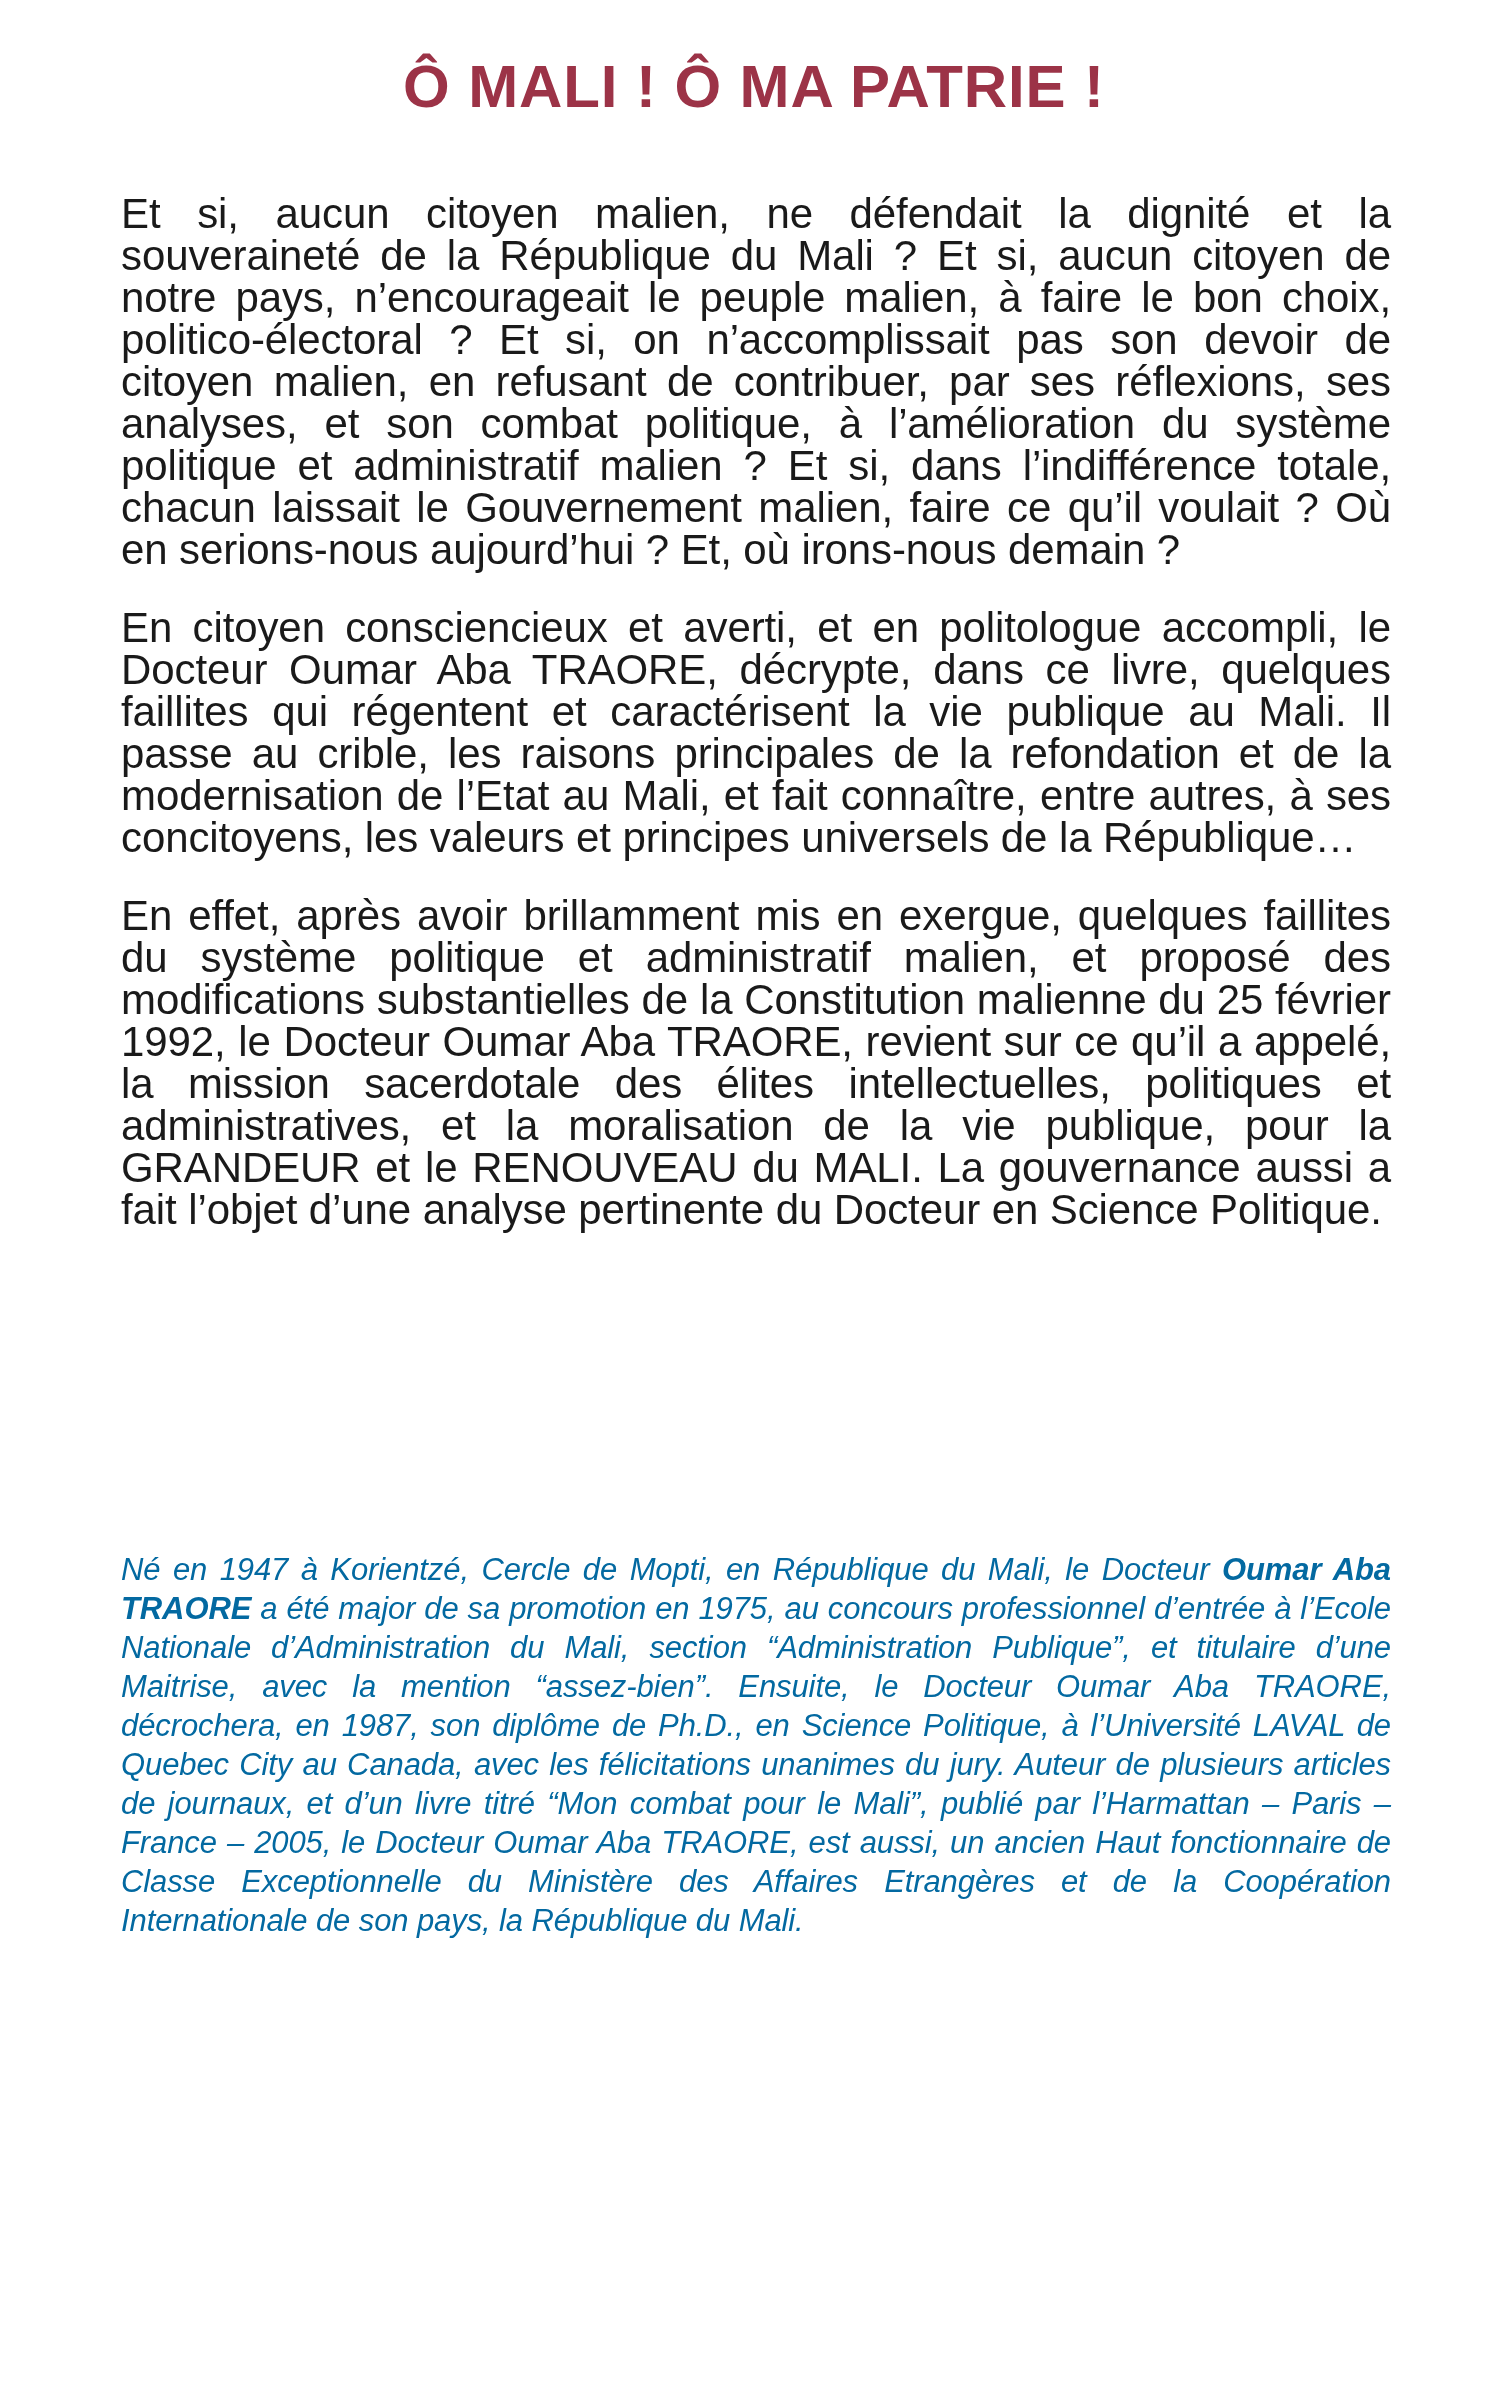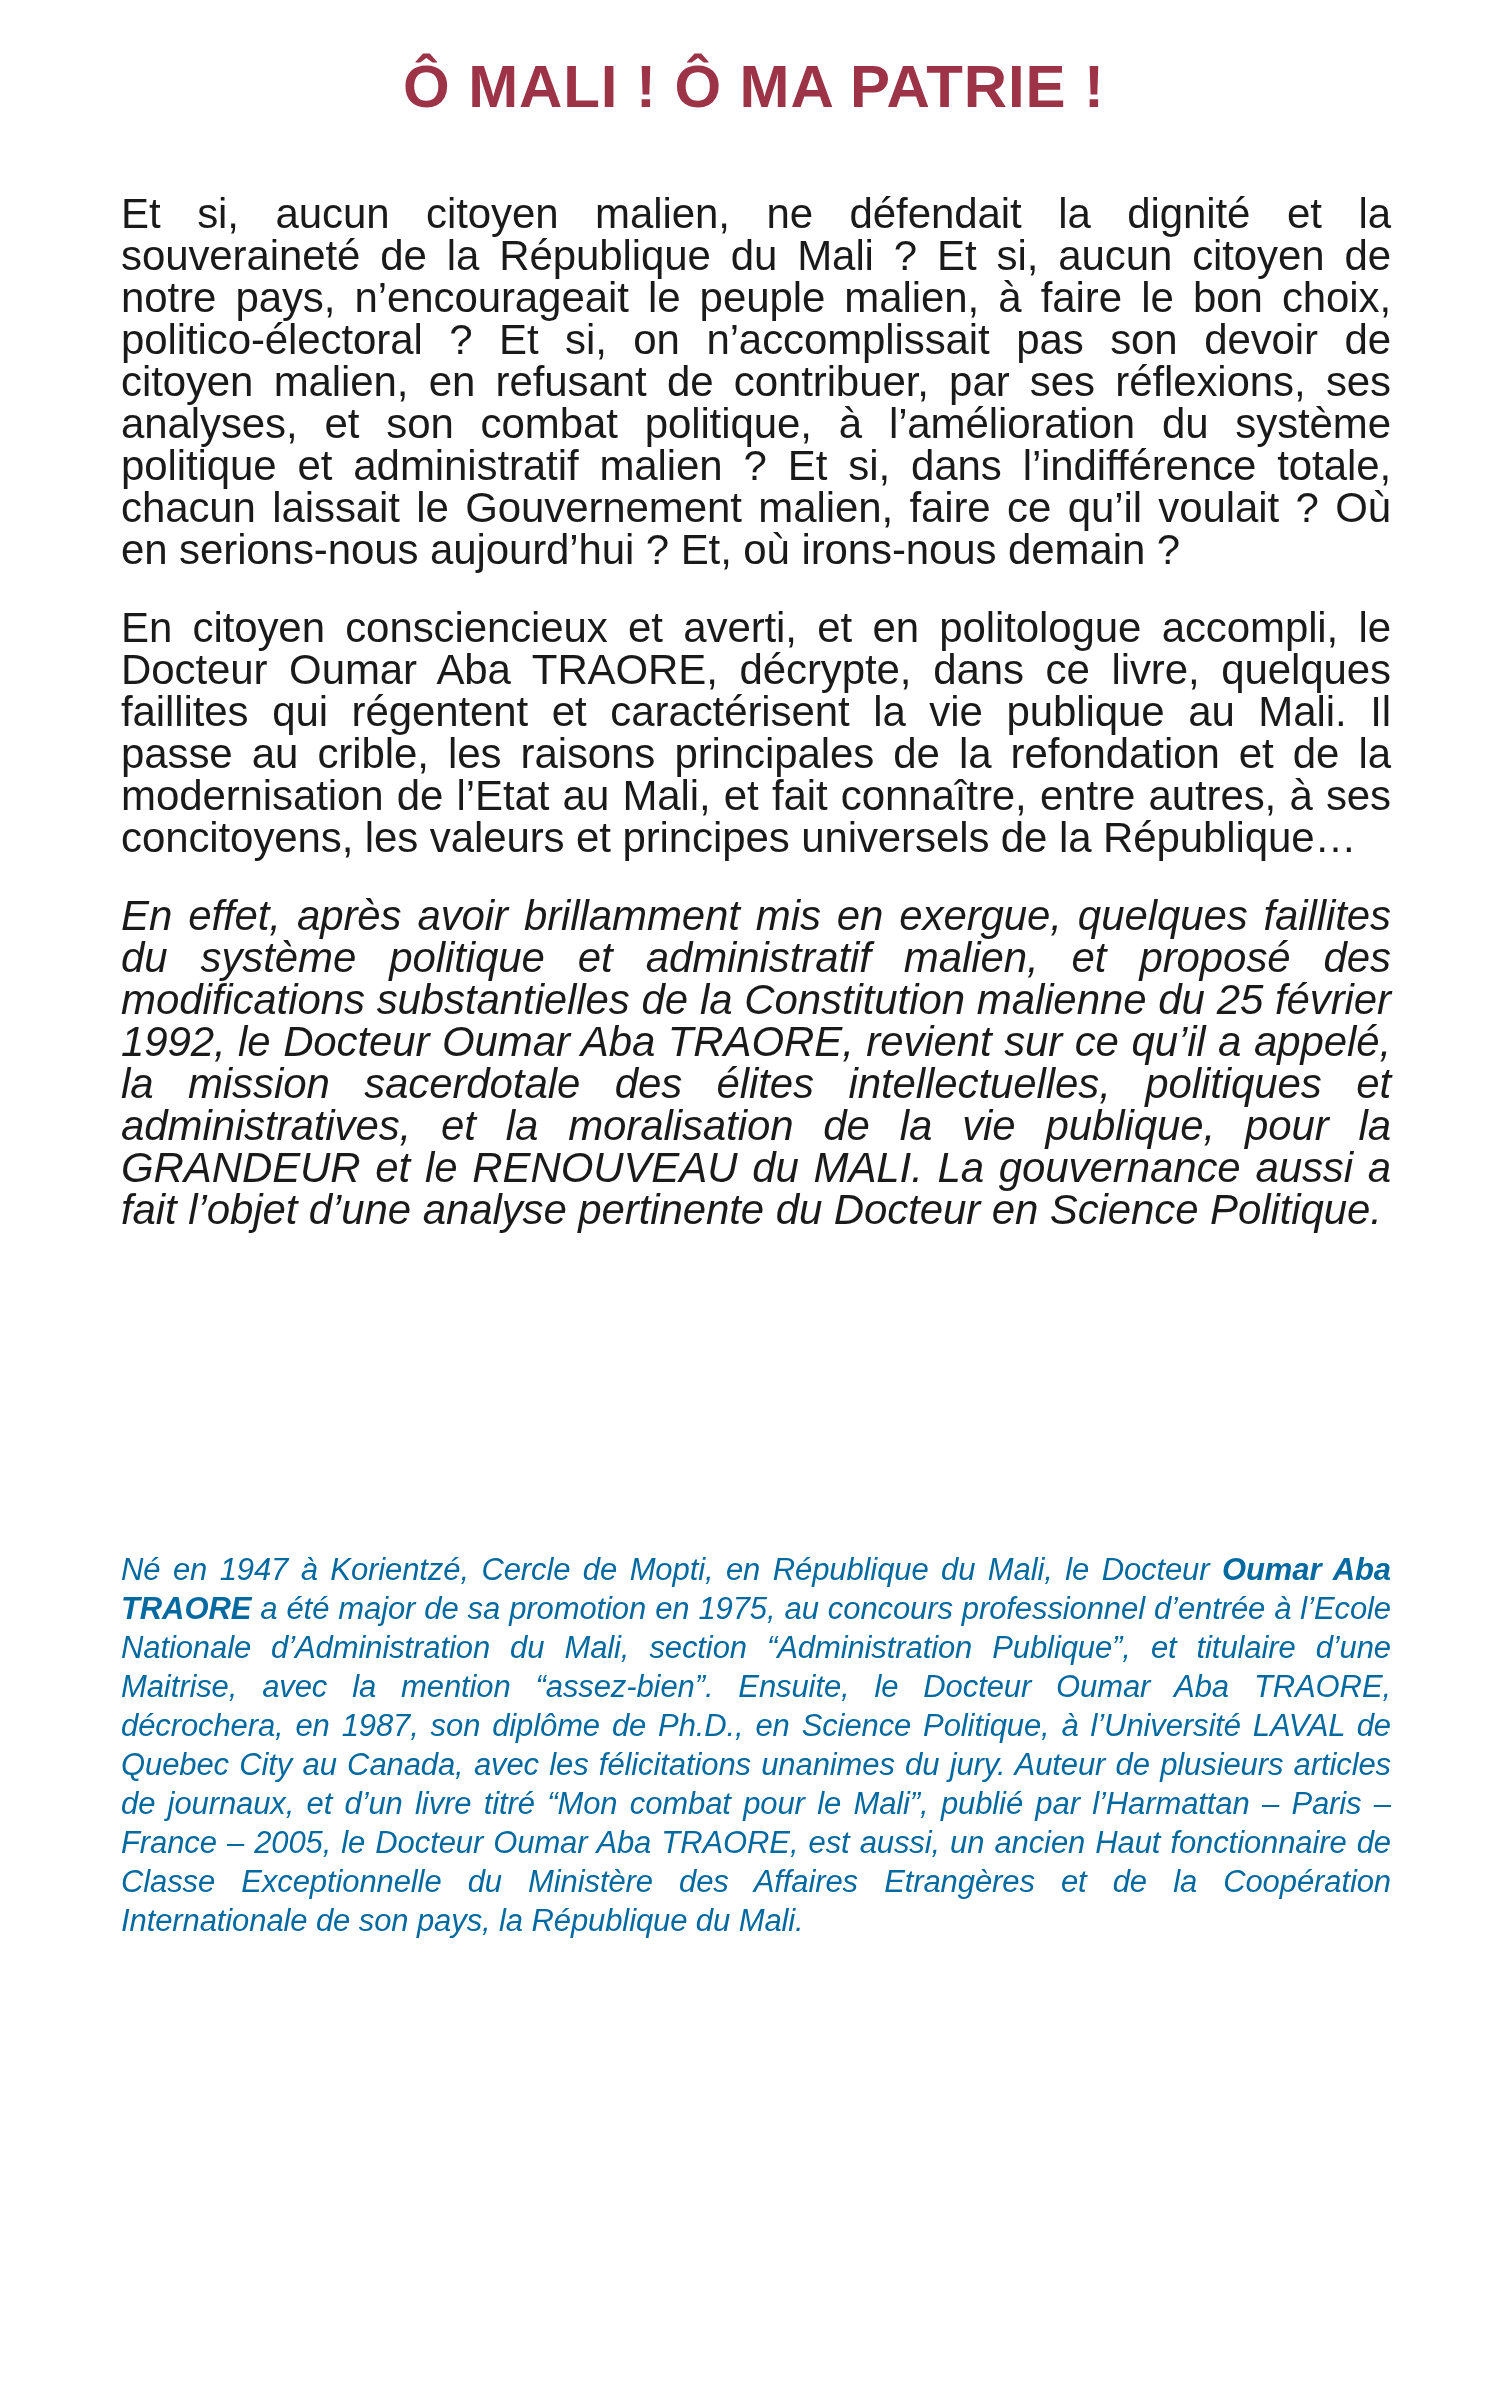--- a/index.html
+++ b/index.html
@@ -48,21 +48,21 @@
     font-family: "Liberation Sans", sans-serif;
     font-size: 42px;
     line-height: 42px;
     color: #1a1a1a;
     text-align: justify;
     text-justify: inter-word;
     margin: 0 0 36px 0;
     letter-spacing: -0.1px;
     -webkit-font-smoothing: antialiased;
   }
-  .para:last-child { margin-bottom: 0; font-style: italic; }
+  .para:last-child { margin-bottom: 0; }
 
   
   .bio {
     position: absolute;
     left: 121px;
     top: 1550px;
     width: 1270px;
     font-family: "Liberation Sans", sans-serif;
     font-style: italic;
     font-size: 31px;

